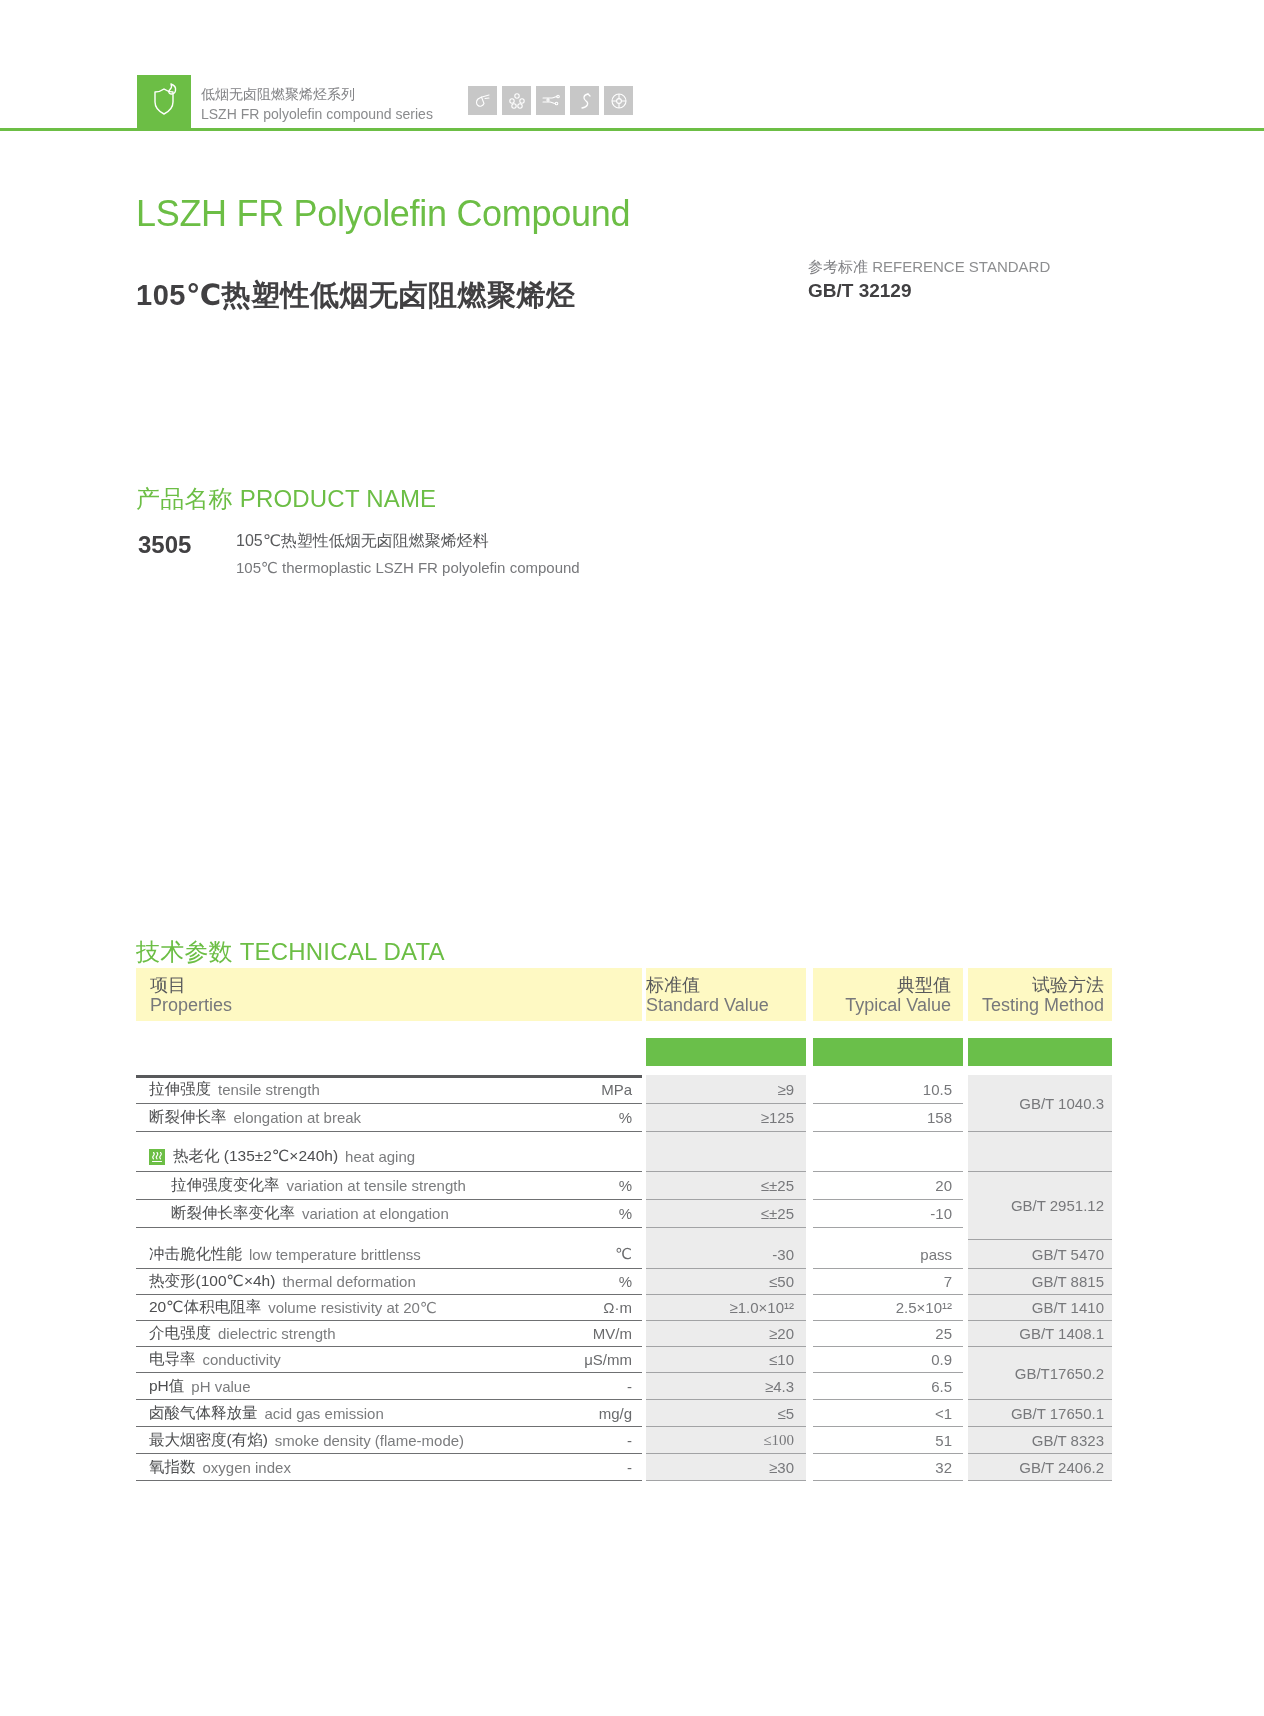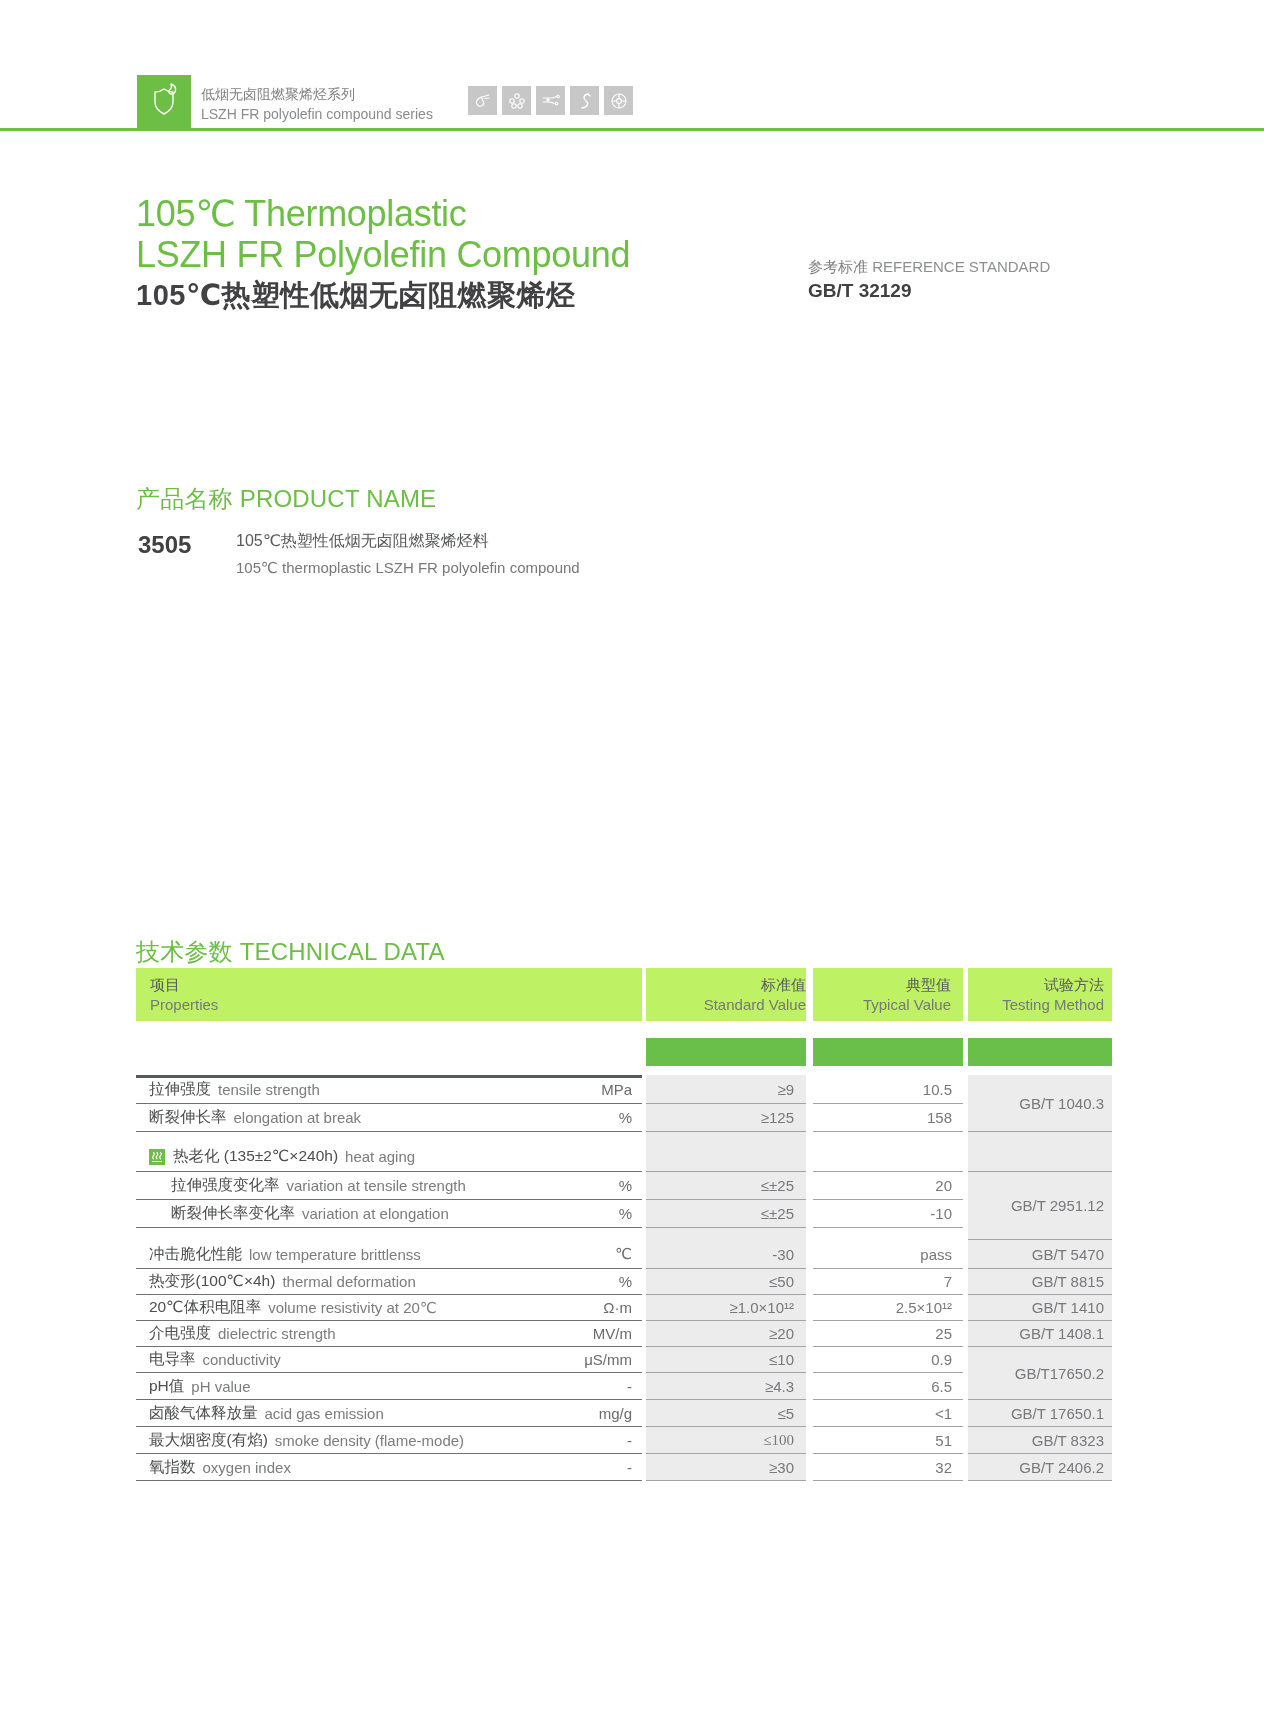--- a/index.html
+++ b/index.html
@@ -31,25 +31,25 @@
   .pn-title{left:136px;top:483px;}
   .pn-code{left:138px;top:531px;font-size:24px;font-weight:bold;color:#414042;}
   .pn-zh{left:236px;top:531px;font-size:16px;color:#58595b;}
   .pn-en{left:236px;top:559px;font-size:15px;color:#77787b;}
 
   
   .td-title{left:136px;top:936px;}
   .thead,.greenbars,.tbody{left:136px;display:grid;
     grid-template-columns:506px 4px 160px 7px 150px 5px 144px;}
   .thead{top:968px;height:53px;}
-  .hbox{background:#bef264;font-size:15px;line-height:20px;padding-top:7px;box-sizing:border-box;}
+  .hbox{background:#fef9c3;font-size:18px;line-height:20px;padding-top:7px;box-sizing:border-box;}
   .hbox .zh{color:#58595b;display:block;}
   .hbox .en{color:#77787b;display:block;}
   .h1{grid-column:1;padding-left:14px;}
-  .h2{grid-column:3;text-align:right;}
+  .h2{grid-column:3;}
   .h3{grid-column:5;text-align:right;padding-right:12px;}
   .h4{grid-column:7;text-align:right;padding-right:8px;}
   .greenbars{top:1038px;height:28px;}
   .gbar{background:#6abf4a;height:28px;}
   .g2{grid-column:3;} .g3{grid-column:5;} .g4{grid-column:7;}
 
   .tbody{top:1075px;position:absolute;}
   .colbg{background:#ececec;z-index:0;}
   .topline{position:absolute;left:0;top:0;width:506px;height:3px;background:#58595b;z-index:3;}
   .cell{position:relative;z-index:1;display:flex;align-items:center;box-sizing:border-box;
@@ -116,21 +116,20 @@
     <svg width="22" height="22" viewBox="0 0 22 22" fill="none" stroke="#fff" stroke-width="1.1">
       <circle cx="11" cy="11" r="7"></circle>
         <circle cx="11" cy="11" r="2.4"></circle>
       <path d="M11 4 L11 8.6 M11 13.4 L11 18 M4 11 L8.6 11 M13.4 11 L18 11"></path>
     </svg>
   </span>
 </div>
 <div class="abs green-rule"></div>
 
 <div class="abs title-en">
-  <div>105℃ Thermoplastic</div>
   <div>LSZH FR Polyolefin Compound</div>
 </div>
 <div class="abs title-zh">105℃热塑性低烟无卤阻燃聚烯烃</div>
 <div class="abs ref-label">
   <span class="zh">参考标准</span>
   <span class="en">REFERENCE STANDARD</span>
 </div>
 <div class="abs ref-value">GB/T 32129</div>
 
 <div class="abs section-title pn-title">

